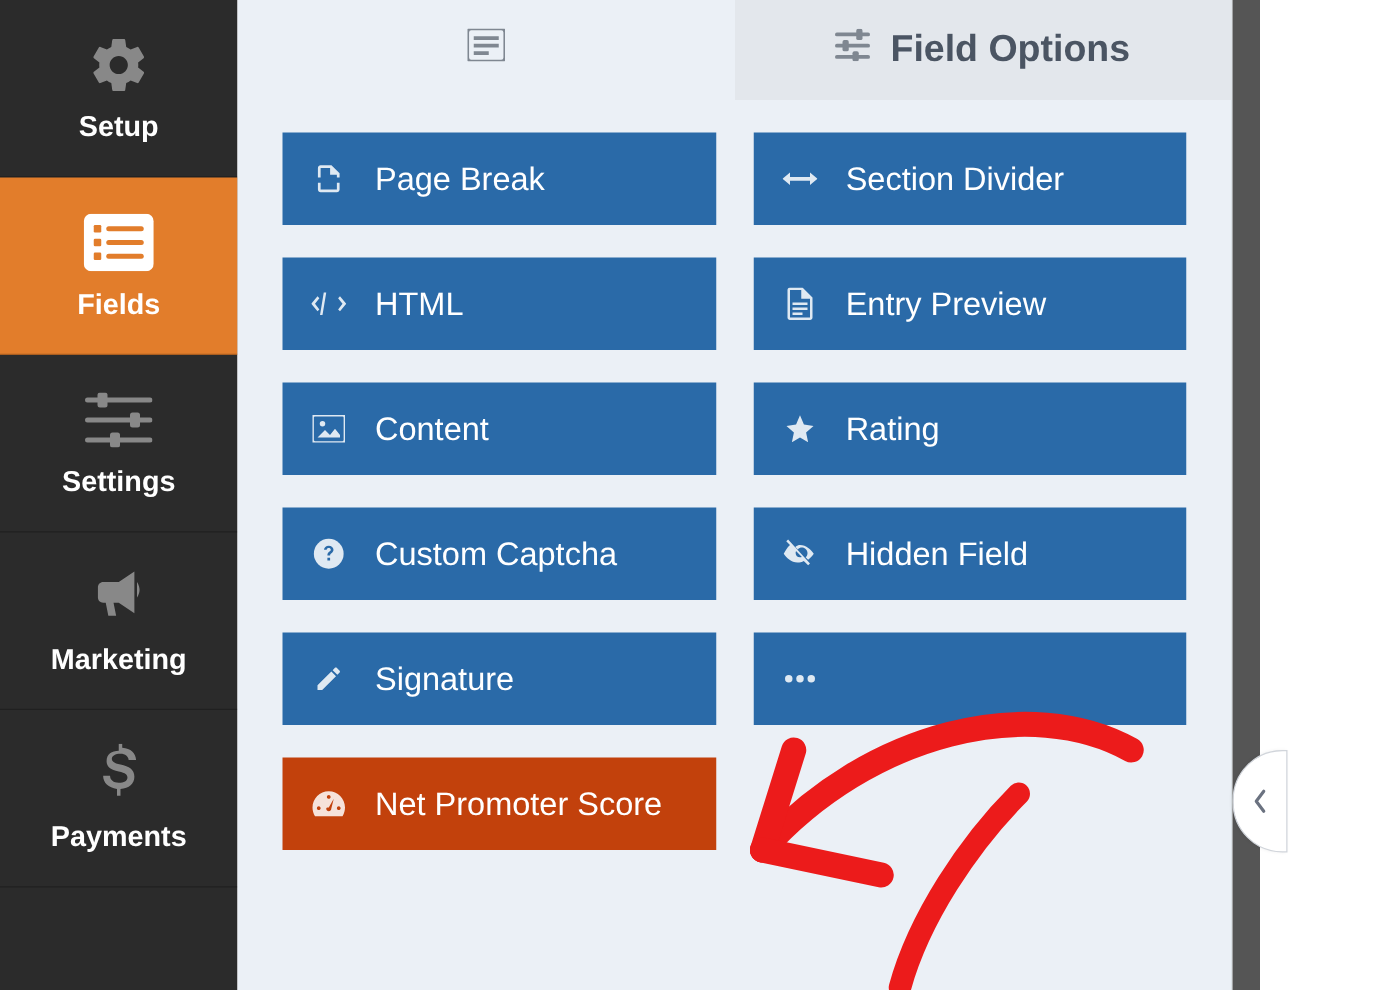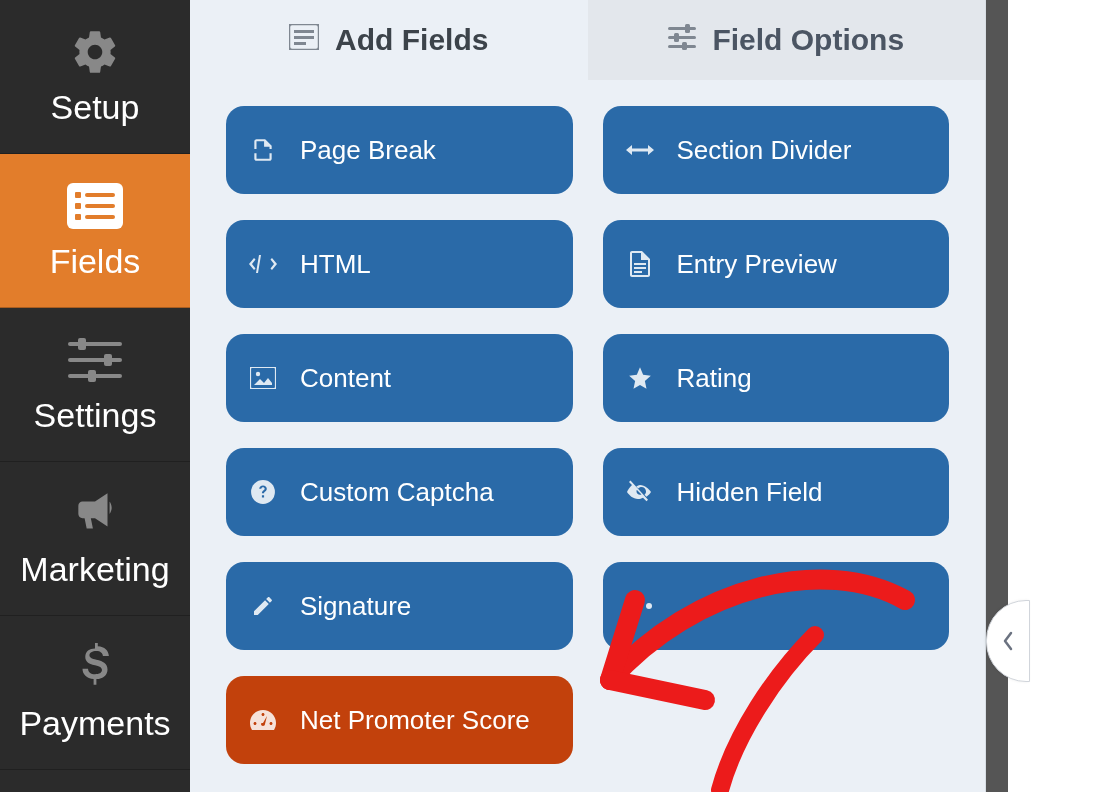--- a/index.html
+++ b/index.html
@@ -37,22 +37,22 @@
     .sidebar-item .icon-wrap {
       height: 56px;
       display: flex;
       align-items: center;
       justify-content: center;
       margin-bottom: 8px;
     }
     .sidebar-item .icon-wrap svg { fill: #888; }
     .sidebar-item.active .icon-wrap svg { fill: #fff; }
     .sidebar-item .label {
-      font-size: 34px;
-      font-weight: 400;
+      font-size: 23px;
+      font-weight: 700;
     }
     
     .main {
       flex: 1;
       display: flex;
       flex-direction: column;
       background: #ebf0f6;
       position: relative;
       border-right: 1px solid #d8dee4;
     }
@@ -84,23 +84,23 @@
       padding: 26px 36px;
       flex: 1;
       overflow: hidden;
     }
     .fields-grid {
       display: grid;
       grid-template-columns: 1fr 1fr;
       gap: 26px 30px;
     }
     .field-btn {
-      height: 88px;
+      height: 74px;
       background: #2a6aa8;
-      border-radius: 18px;
+      border-radius: 0;
       display: flex;
       align-items: center;
       padding: 0 22px;
       gap: 22px;
       color: #fff;
       font-size: 26px;
       font-weight: 500;
       cursor: pointer;
     }
     .field-btn.selected {
@@ -215,21 +215,20 @@
     <div class="tabs">
       <div class="tab">
         <span>
           <svg width="30" height="26" viewBox="0 0 30 26">
               <rect x="0" y="0" width="30" height="26" rx="3" fill="none" stroke="#7f8791" stroke-width="2.5"></rect>
               <rect x="5" y="6" width="20" height="3" fill="#7f8791"></rect>
               <rect x="5" y="12" width="20" height="3" fill="#7f8791"></rect>
               <rect x="5" y="18" width="12" height="3" fill="#7f8791"></rect>
             </svg>
         </span>
-        <span>Add Fields</span>
       </div>
       <div class="tab inactive">
         <span>
           <svg width="28" height="26" viewBox="0 0 28 26">
               <rect x="0" y="3" width="28" height="3" rx="1.5" fill="#7f8791"></rect>
               <rect x="17" y="0" width="5" height="9" rx="1.5" fill="#7f8791"></rect>
               <rect x="0" y="12" width="28" height="3" rx="1.5" fill="#7f8791"></rect>
               <rect x="6" y="9" width="5" height="9" rx="1.5" fill="#7f8791"></rect>
               <rect x="0" y="21" width="28" height="3" rx="1.5" fill="#7f8791"></rect>
               <rect x="14" y="18" width="5" height="8" rx="1.5" fill="#7f8791"></rect>

